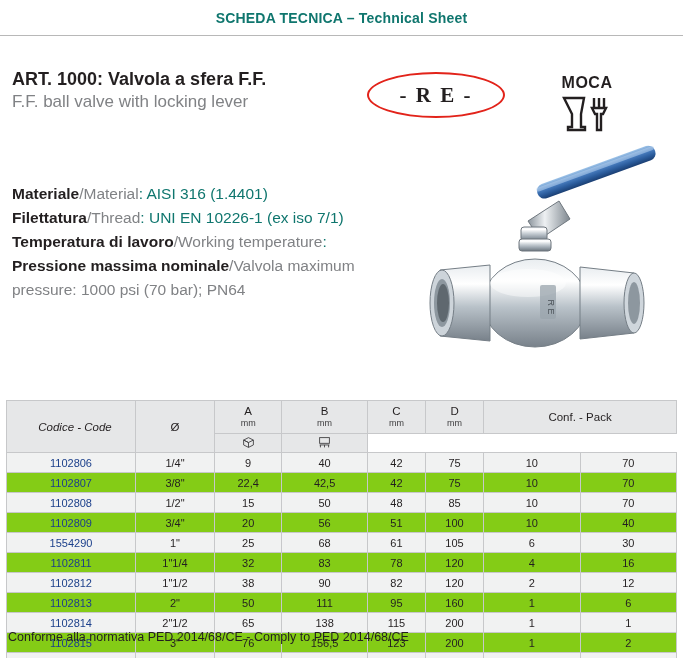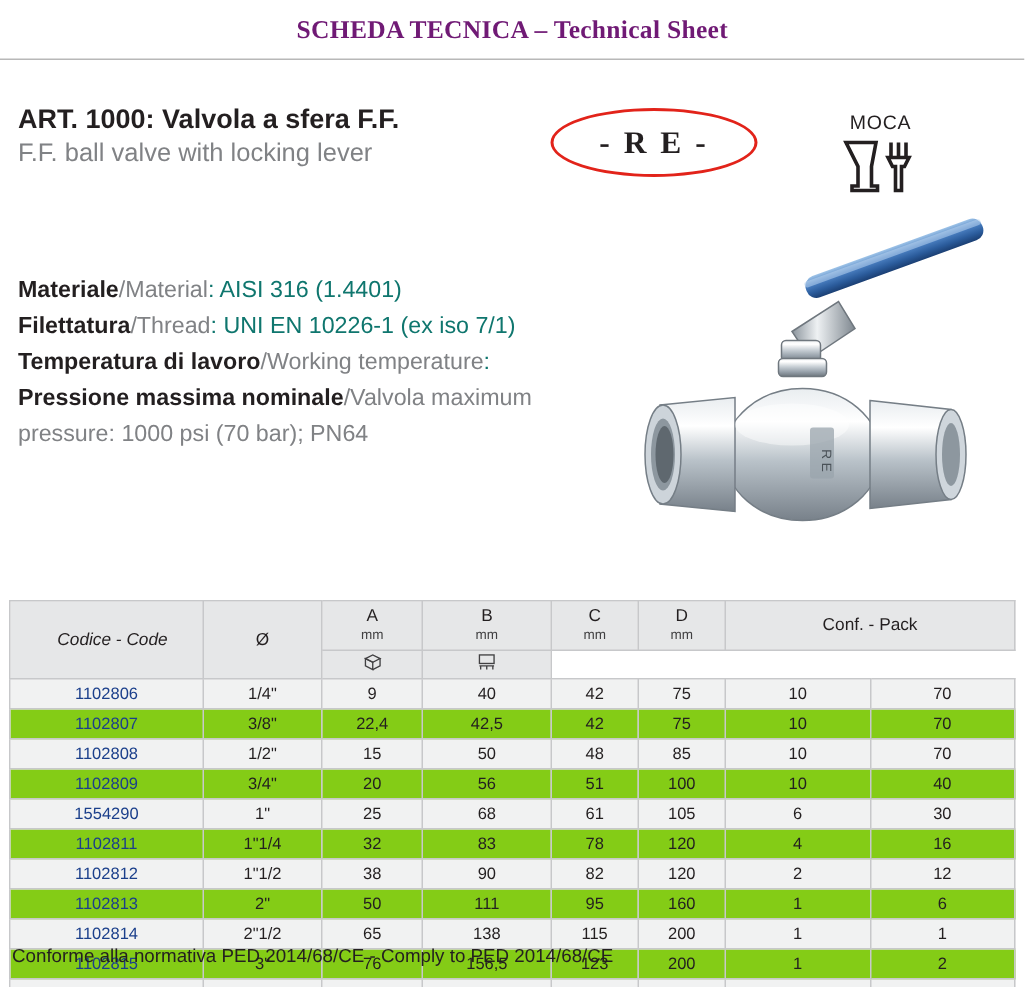--- a/index.html
+++ b/index.html
@@ -16,26 +16,25 @@
     overflow: hidden;
   }
   .page {
     position: relative;
     width: 683px;
     height: 658px;
   }
   
   .sheet-title {
     text-align: center;
-    font-size: 17px;
+    font-size: 14px;
     font-weight: bold;
-    color: #701a75;
+    color: #0f766e;
     padding-top: 10px;
     letter-spacing: 0.2px;
-    font-family: Liberation Serif, serif;
   }
   .title-rule {
     border-bottom: 1px solid #b8b8b8;
     margin: 9px 0 0 0;
   }
   
   .art-block {
     position: absolute;
     left: 12px;
     top: 68px;
@@ -79,22 +78,22 @@
   }
   
   .moca {
     position: absolute;
     left: 545px;
     top: 74px;
     width: 84px;
     text-align: center;
   }
   .moca-text {
-    font-size: 13px;
-    font-weight: normal;
+    font-size: 16px;
+    font-weight: bold;
     color: #231f20;
     letter-spacing: 0.5px;
   }
   .moca-icon {
     margin-top: 2px;
   }
   
   .specs {
     position: absolute;
     left: 12px;

